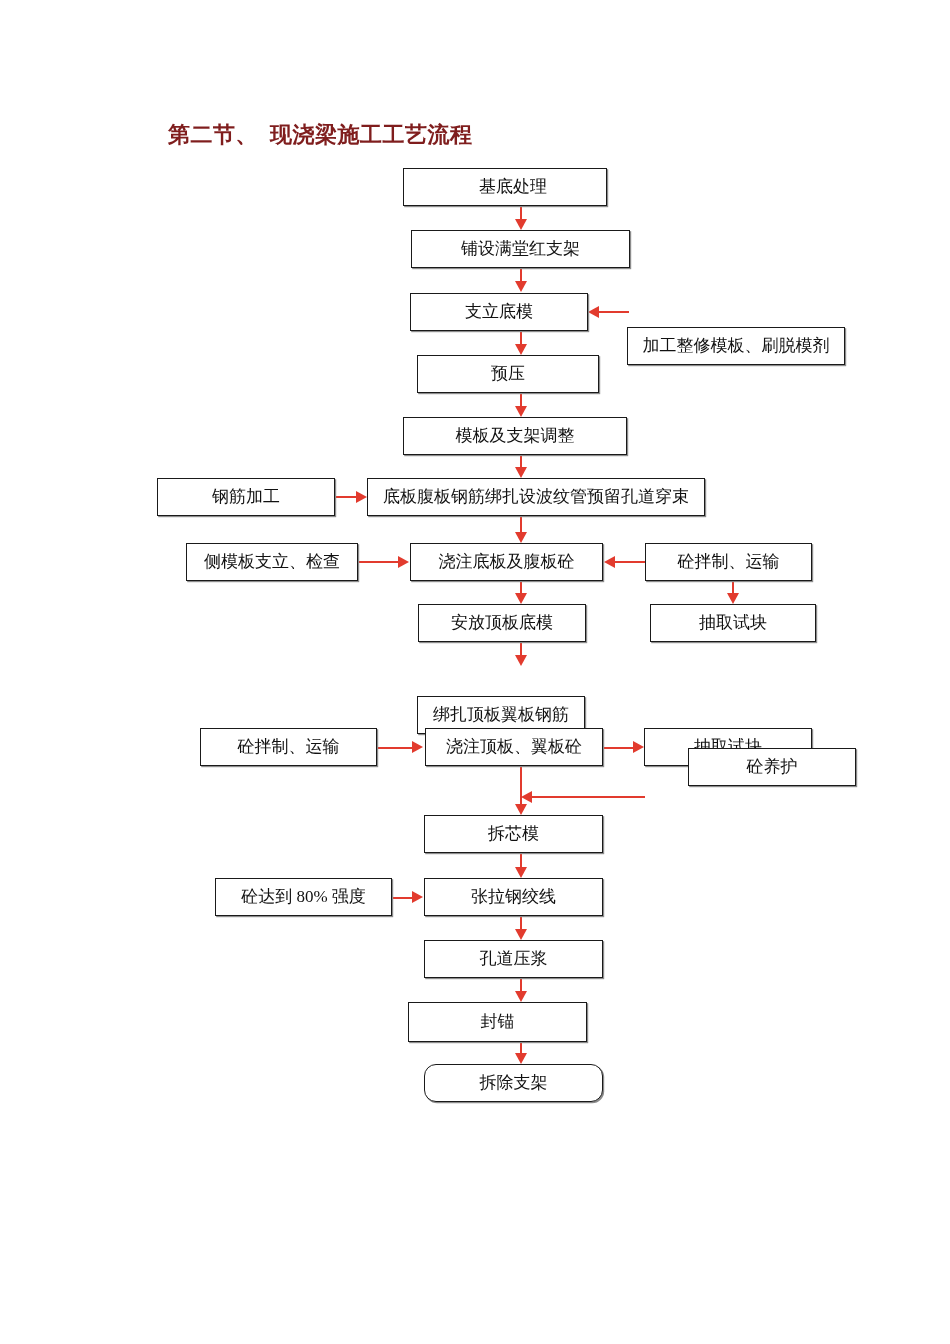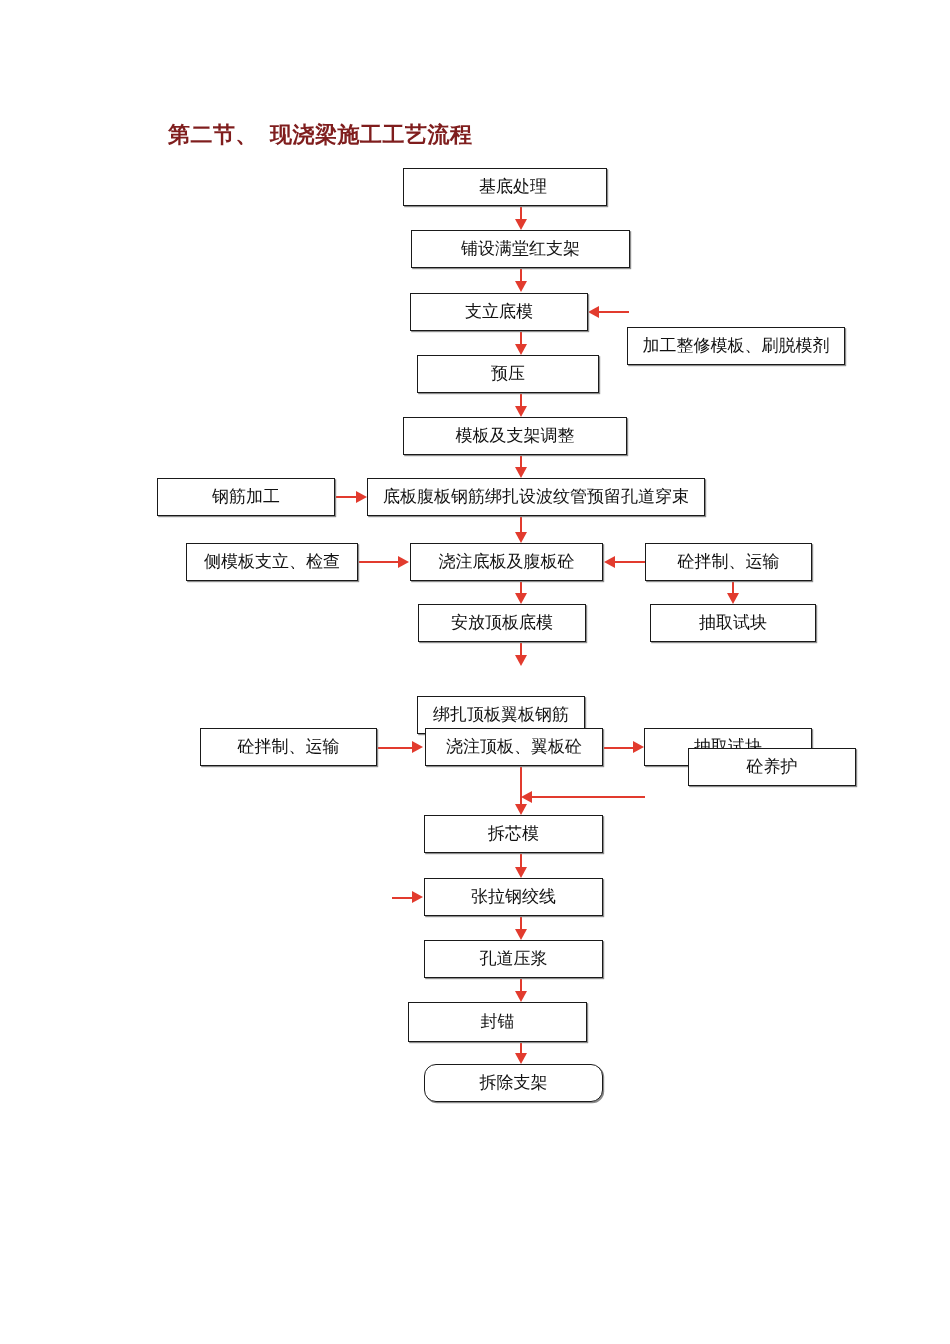--- a/index.html
+++ b/index.html
@@ -164,20 +164,23 @@
   </div>
 
   <div class="node" style="left:644px; top:728px; width:168px; height:38px;">
     <span>抽取试块</span>
   </div>
 
   <div class="node" style="left:644px; top:748px; width:168px; height:38px;margin-left:44px;">
     <span>砼养护</span>
   </div>
 
+  <div class="node" style="left:215px; top:878px; width:177px; height:38px;">
+    <span>砼达到 80% 强度</span>
+  </div>
 
   <div class="conn v" style="left:520px; top:206px; height:18px;"></div>
   <div class="arrow down" style="left:515px; top:219px;"></div>
 
   <div class="conn v" style="left:520px; top:268px; height:18px;"></div>
   <div class="arrow down" style="left:515px; top:281px;"></div>
 
   <div class="conn v" style="left:520px; top:331px; height:18px;"></div>
   <div class="arrow down" style="left:515px; top:344px;"></div>
 

